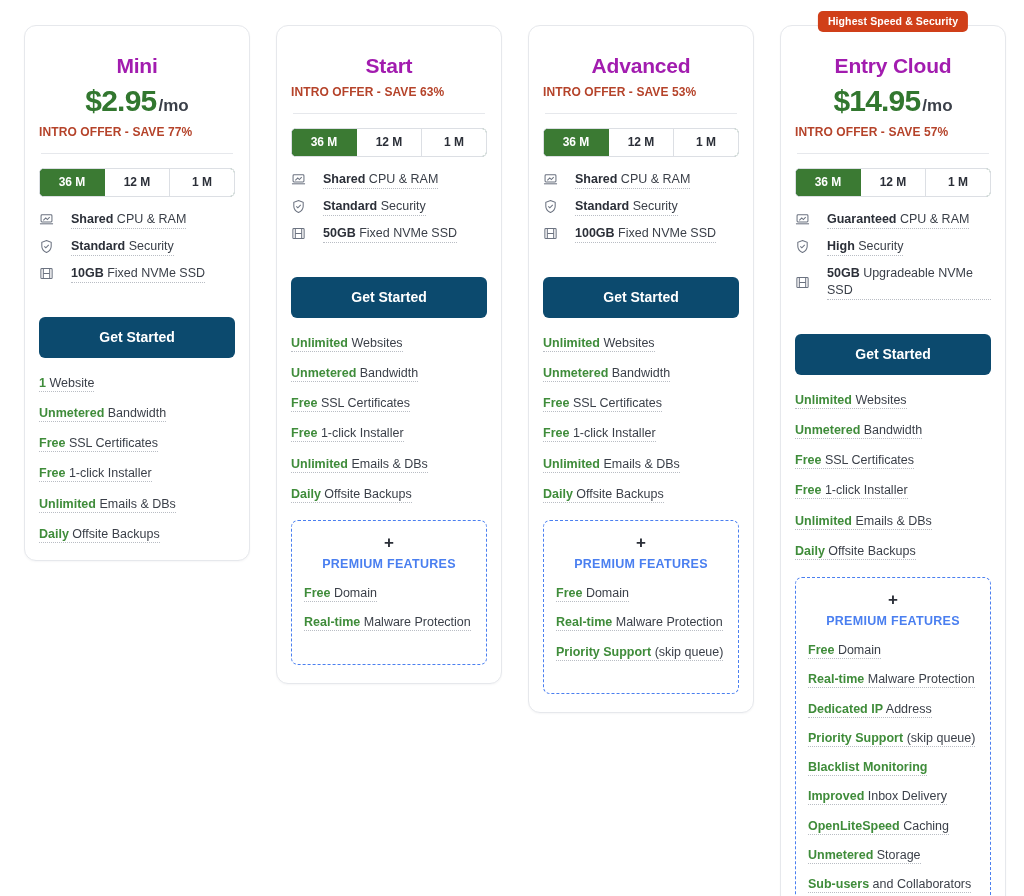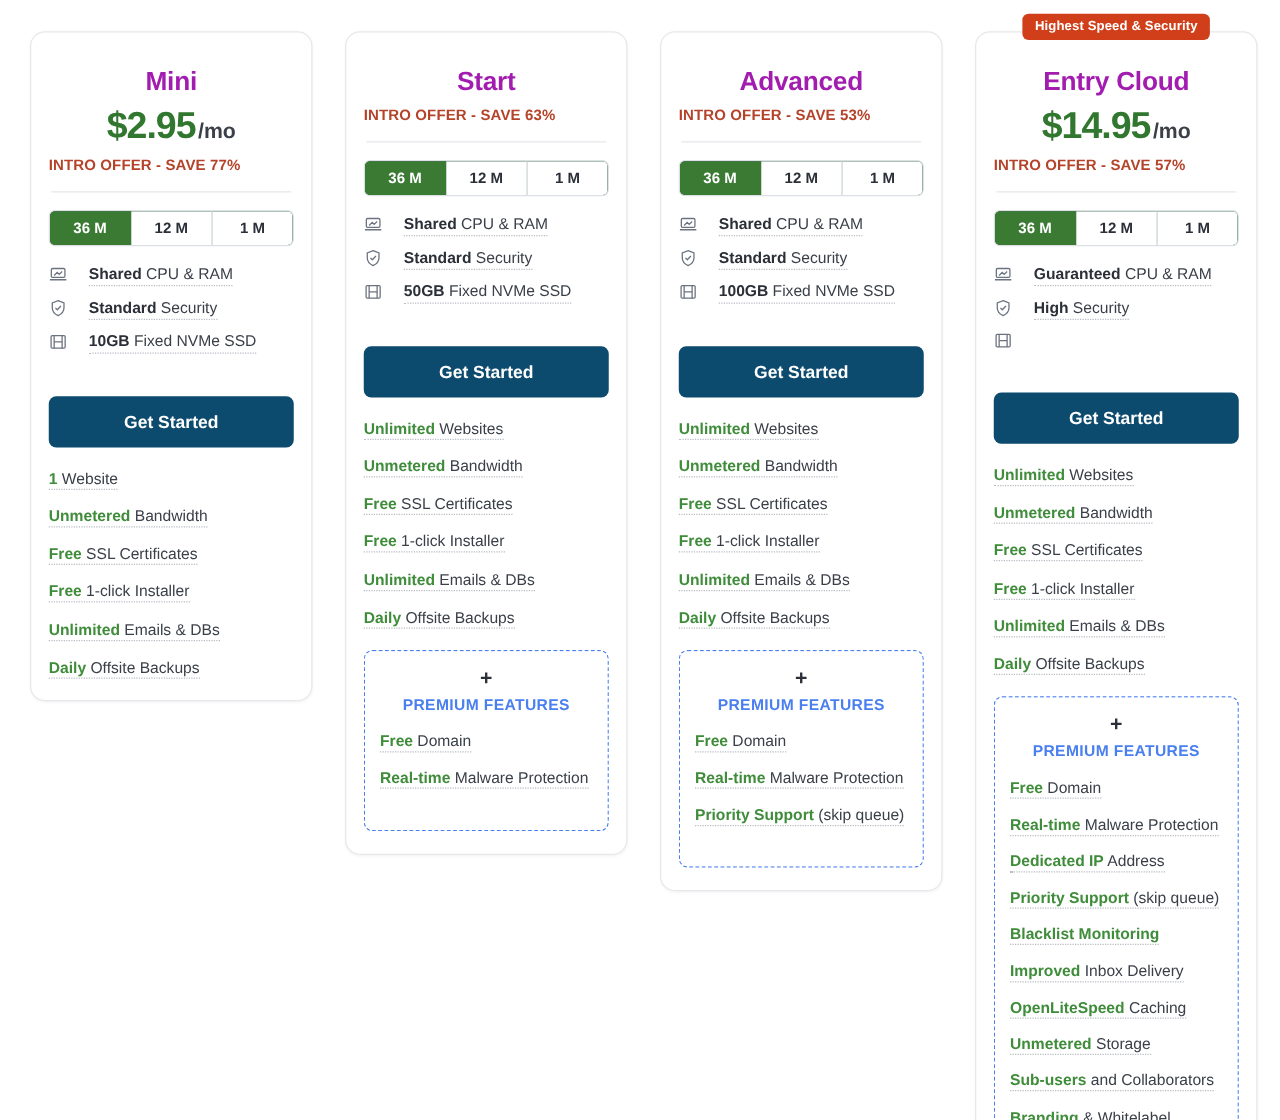--- a/index.html
+++ b/index.html
@@ -398,20 +398,21 @@
           <span class="spec-text"><b>High</b><span> Security</span></span>
         </div>
         <div class="spec-row">
           <span class="spec-icon">
             <svg viewBox="0 0 16 16" fill="none" stroke="currentColor" stroke-width="1.1">
               <rect x="2" y="2.6" width="12" height="10.8" rx="1"></rect>
               <path d="M4.6 2.6v10.8M11.4 2.6v10.8"></path>
               <path d="M4.6 8h6.8"></path>
             </svg>
           </span>
+          <span class="spec-text"><b>50GB</b><span> Upgradeable NVMe SSD</span></span>
         </div>
       </div>
       <button class="cta-button">Get Started</button>
       <div class="feature-list">
         <div class="feature-item"><span class="ft"><b>Unlimited</b><span> Websites</span></span></div>
         <div class="feature-item"><span class="ft"><b>Unmetered</b><span> Bandwidth</span></span></div>
         <div class="feature-item"><span class="ft"><b>Free</b><span> SSL Certificates</span></span></div>
         <div class="feature-item"><span class="ft"><b>Free</b><span> 1-click Installer</span></span></div>
         <div class="feature-item"><span class="ft"><b>Unlimited</b><span> Emails &amp; DBs</span></span></div>
         <div class="feature-item"><span class="ft"><b>Daily</b><span> Offsite Backups</span></span></div>

